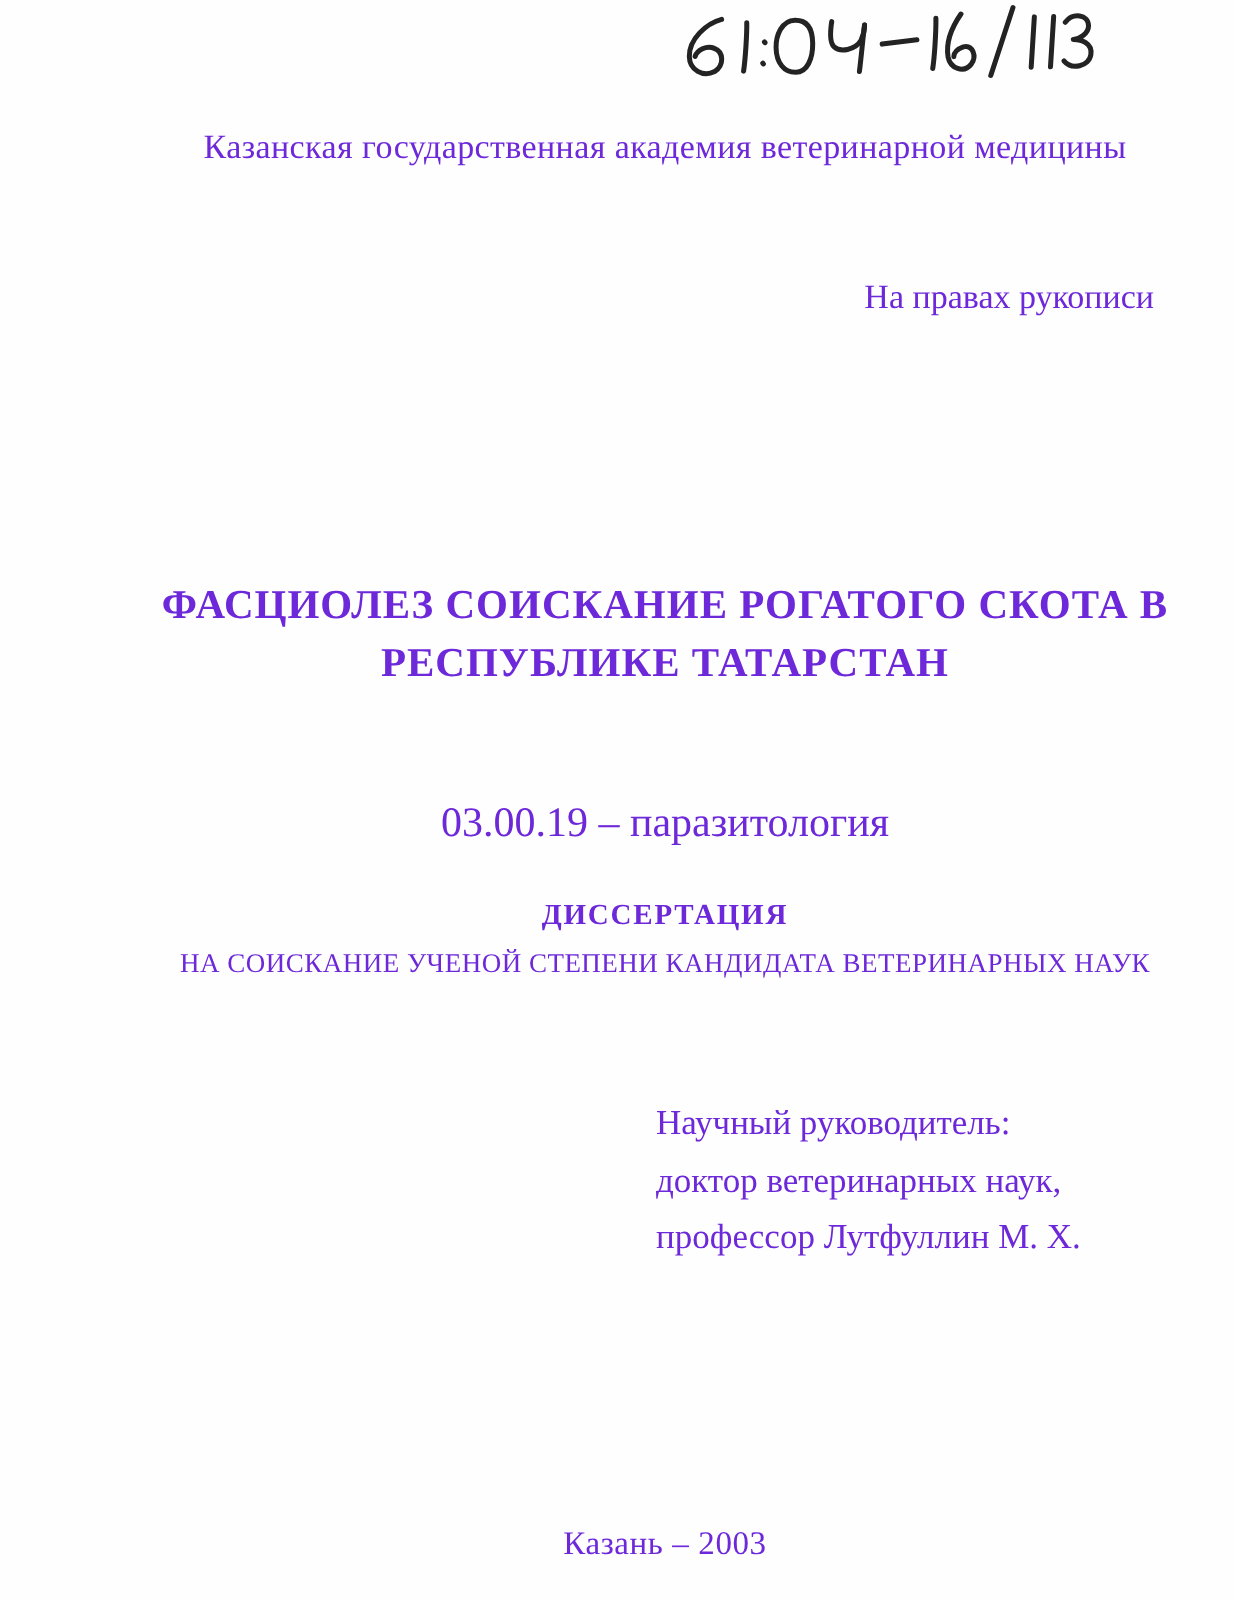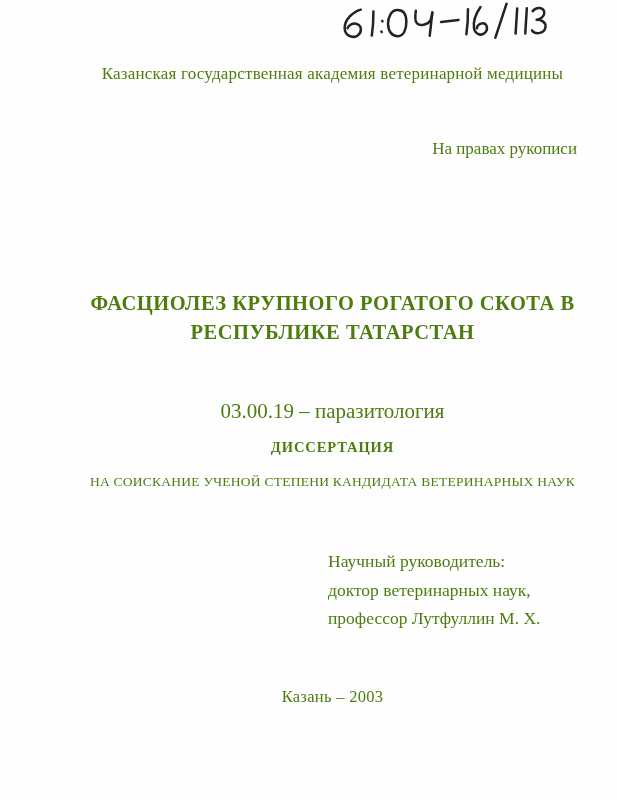--- a/index.html
+++ b/index.html
@@ -8,21 +8,21 @@
     background: #ffffff;
   }
   .page {
     position: relative;
     width: 617px;
     height: 800px;
     margin: 0 auto;
     background: #fefefe;
     overflow: hidden;
     font-family: "Liberation Serif", "DejaVu Serif", serif;
-    color: #4d7c0f;
+    color: #6d28d9;
   }
   .abs { position: absolute; }
   
   .center-col {
     position: absolute;
     left: 48px;
     width: 569px;
     text-align: center;
   }
   .handwriting {
@@ -30,24 +30,24 @@
     left: 334px;
     top: 1px;
     transform: rotate(-0.8deg);
   }
   .org-line      { top: 64px;  font-size: 17px; letter-spacing: 0.2px; }
   .manuscript    { top: 139px; right: 40px; font-size: 17px; text-align: right; }
   .author-name   { top: 213px; font-size: 18px; letter-spacing: 0.4px; }
   .diss-title    { top: 289px; font-size: 20.5px; font-weight: bold; line-height: 29px; letter-spacing: 0.5px; }
   .subtitle      { top: 351px; font-size: 16px; letter-spacing: 0.2px; }
   .specialty     { top: 399px; font-size: 21px; }
-  .work-type     { top: 439px; font-size: 14.5px; font-weight: bold; letter-spacing: 0.9px; }
+  .work-type     { top: 450px; font-size: 14.5px; font-weight: bold; letter-spacing: 0.9px; }
   .degree        { top: 474px; font-size: 13.5px; letter-spacing: 0.25px; }
   .supervisor    { top: 547px; left: 328px; font-size: 17.5px; line-height: 28.5px; text-align: left; }
-  .city-year     { top: 687px; font-size: 16.5px; letter-spacing: 0.3px; }
+  .city-year     { top: 762px; font-size: 16.5px; letter-spacing: 0.3px; }
   .ink-path {
     fill: none;
     stroke: #232323;
     stroke-width: 2.6;
     stroke-linecap: round;
     stroke-linejoin: round;
   }
 </style>
 </head>
 <body>
@@ -84,21 +84,21 @@
       <path class="ink-path" d="M206,11 C210,6 218,7 218,13 C218,17 213,20 210,20 C214,20 220,22 219,28 C218,34 209,36 205,31"></path>
     </svg>
   </div>
 
   <div class="center-col org-line">Казанская государственная академия ветеринарной медицины</div>
 
   <div class="abs manuscript">На правах рукописи</div>
 
 
   <div class="center-col diss-title">
-    <div>ФАСЦИОЛЕЗ КРУПНОГО РОГАТОГО СКОТА В</div>
+    <div>ФАСЦИОЛЕЗ СОИСКАНИЕ РОГАТОГО СКОТА В</div>
     <div>РЕСПУБЛИКЕ ТАТАРСТАН</div>
   </div>
 
 
   <div class="center-col specialty">03.00.19 – паразитология</div>
 
   <div class="center-col work-type">ДИССЕРТАЦИЯ</div>
 
   <div class="center-col degree">НА СОИСКАНИЕ УЧЕНОЙ СТЕПЕНИ КАНДИДАТА ВЕТЕРИНАРНЫХ НАУК</div>
 

